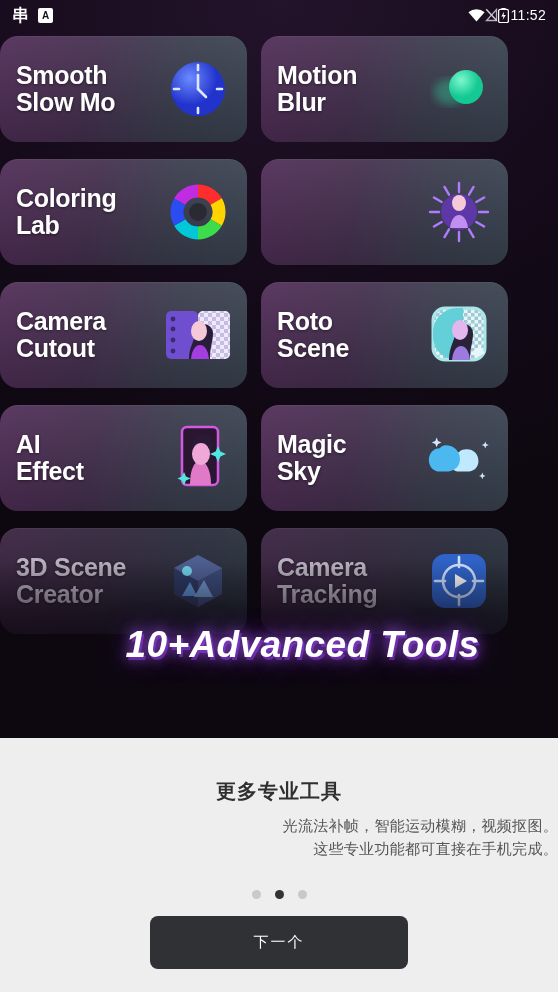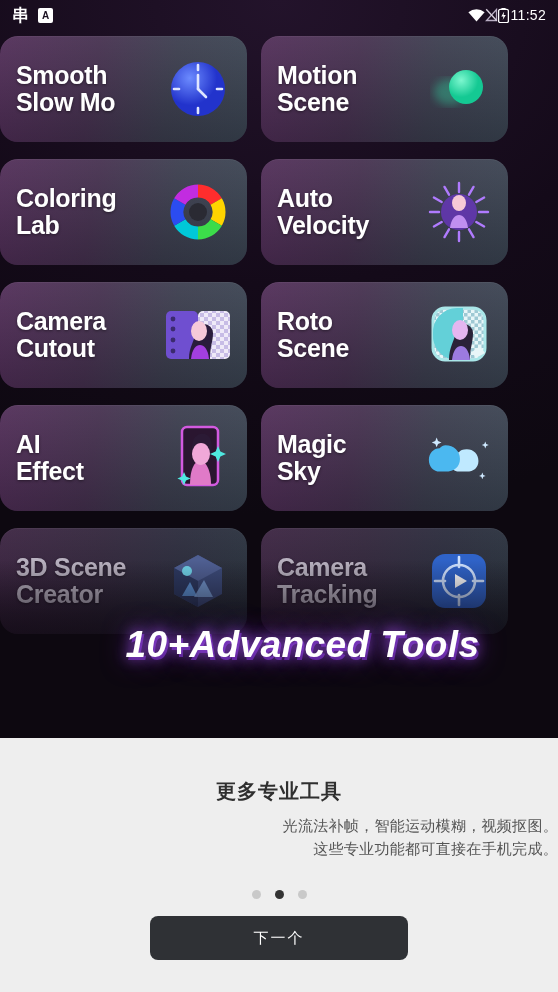--- a/index.html
+++ b/index.html
@@ -106,21 +106,21 @@
     font-size:15px; line-height:1.55; color:#555555; letter-spacing:.3px;
     white-space:pre-line;
   }
   .dots {
     position:absolute; left:0; top:152px; width:558px;
     display:flex; justify-content:center; align-items:center; gap:14px;
   }
   .dot { width:9px; height:9px; border-radius:50%; background:#c9c9c9; }
   .dot.active { background:#333333; }
   .next-btn {
-    position:absolute; left:150px; top:916px; width:258px; height:44px;
+    position:absolute; left:150px; top:916px; width:258px; height:53px;
     background:#2f3135; border:none; border-radius:8px;
     color:#ffffff; font-size:15px; letter-spacing:2px;
     font-family:"Liberation Sans","DejaVu Sans",sans-serif;
     cursor:pointer;
   }
 </style>
 </head>
 <body>
 
 <div id="app">
@@ -176,21 +176,21 @@
                   <path d="M7 31h5"></path>
                   <path d="M50 31h5"></path>
                 <path d="M31 31V17"></path>
                   <path d="M31 31l8 8"></path>
               </g>
             </svg>
           </div>
         </div>
         <div class="card">
           <div class="card-label">Motion
-Scene</div>
+Blur</div>
           <div class="card-art">
             <svg width="62" height="62" viewBox="0 0 62 62">
               <defs>
                 <radialGradient id="g-orb" cx="36%" cy="30%">
                     <stop offset="0" stop-color="#7df7cf"></stop>
                     <stop offset="1" stop-color="#14c993"></stop>
                   </radialGradient>
                 <filter id="f-blur">
                     <feGaussianBlur stdDeviation="4"></feGaussianBlur>
                   </filter>
@@ -216,22 +216,20 @@
                   <path d="M0 21A21 21 0 0 1-18.2 10.5" stroke="#00c8d8"></path>
                   <path d="M-18.2 10.5A21 21 0 0 1-18.2-10.5" stroke="#2b4cf0"></path>
                   <path d="M-18.2-10.5A21 21 0 0 1 0-21" stroke="#c22ce0"></path>
                 </g>
                 <circle r="9" fill="#2a2a33"></circle>
               </g>
             </svg>
           </div>
         </div>
         <div class="card">
-          <div class="card-label">Auto
-Velocity</div>
           <div class="card-art">
             <svg width="62" height="62" viewBox="0 0 62 62">
               <g transform="translate(31,31)" stroke="#b07bff" stroke-width="2.4" stroke-linecap="round">
                 <g id="rays">
                   <path d="M0-29V-20"></path>
                     <path d="M14.5-25.1 10-17.3"></path>
                     <path d="M25.1-14.5 17.3-10"></path>
                   <path d="M29 0H20"></path>
                     <path d="M25.1 14.5 17.3 10"></path>
                     <path d="M14.5 25.1 10 17.3"></path>

